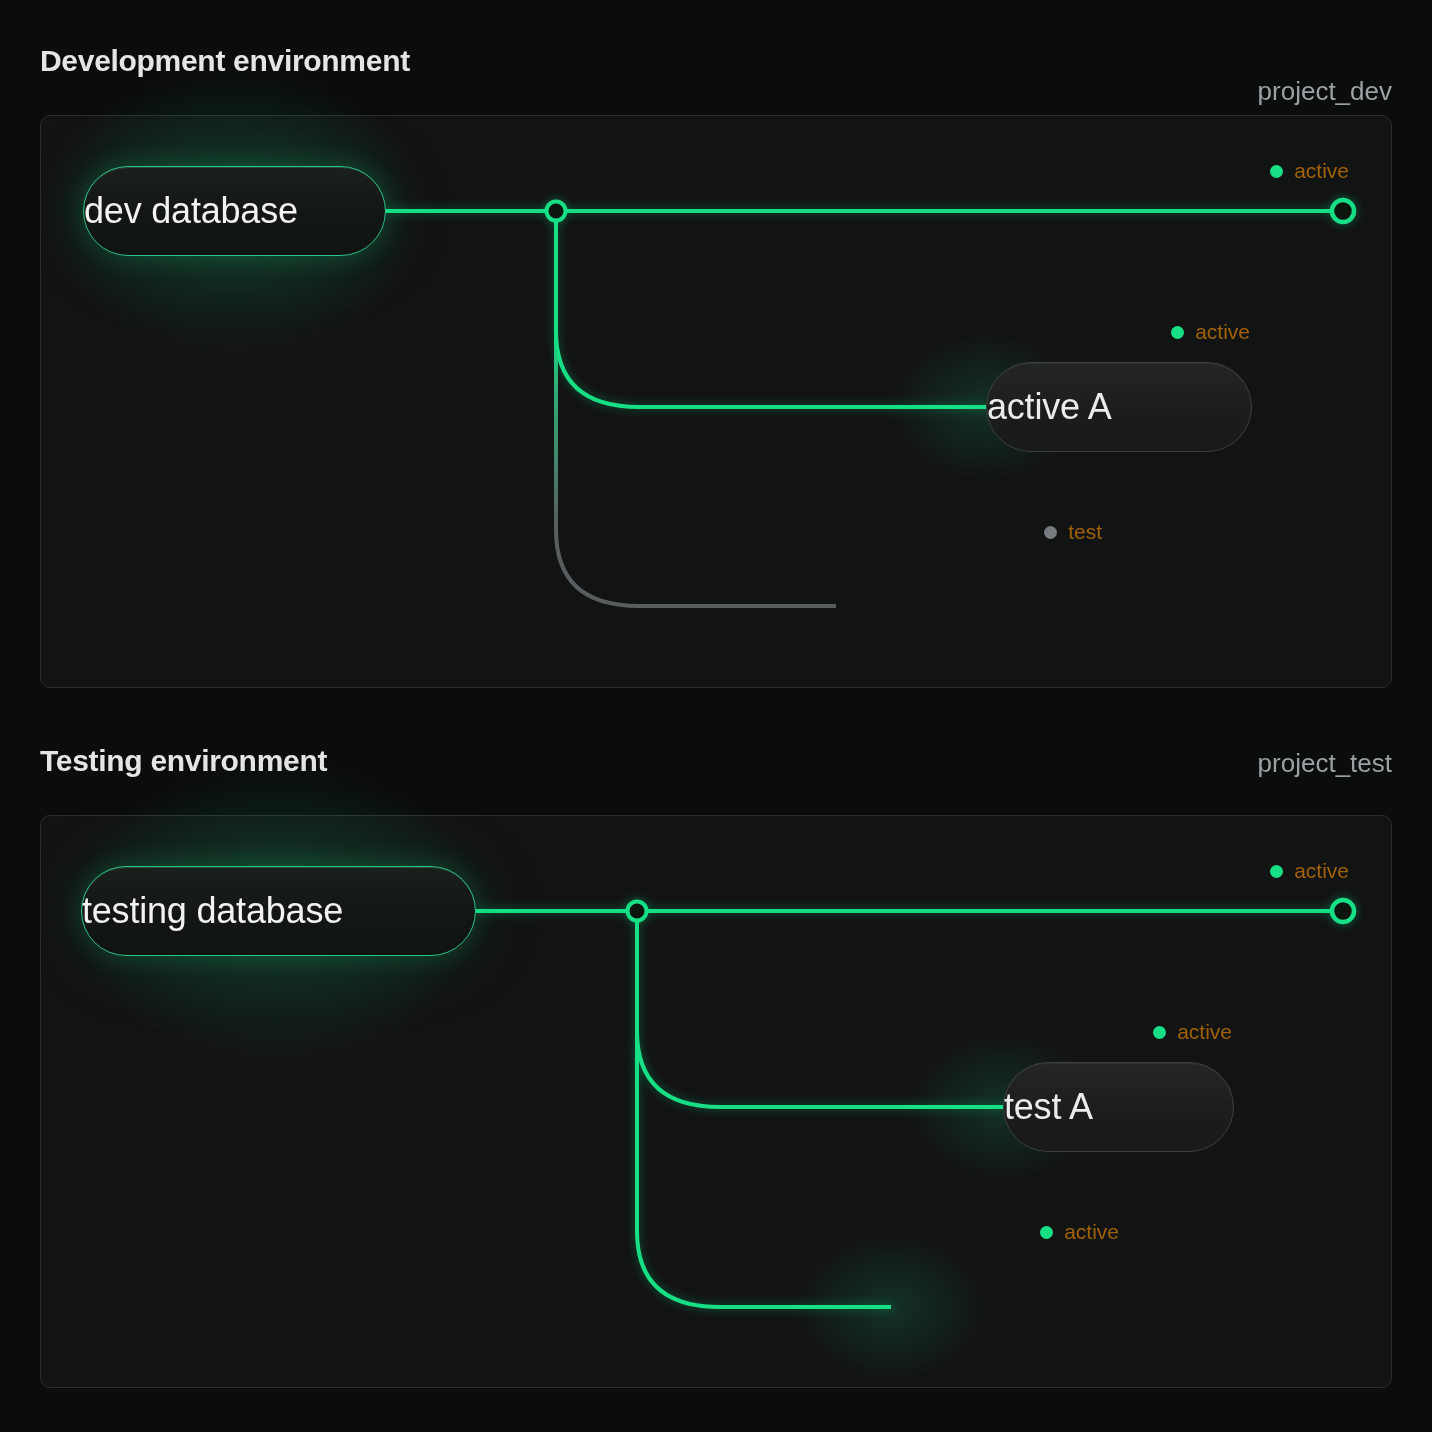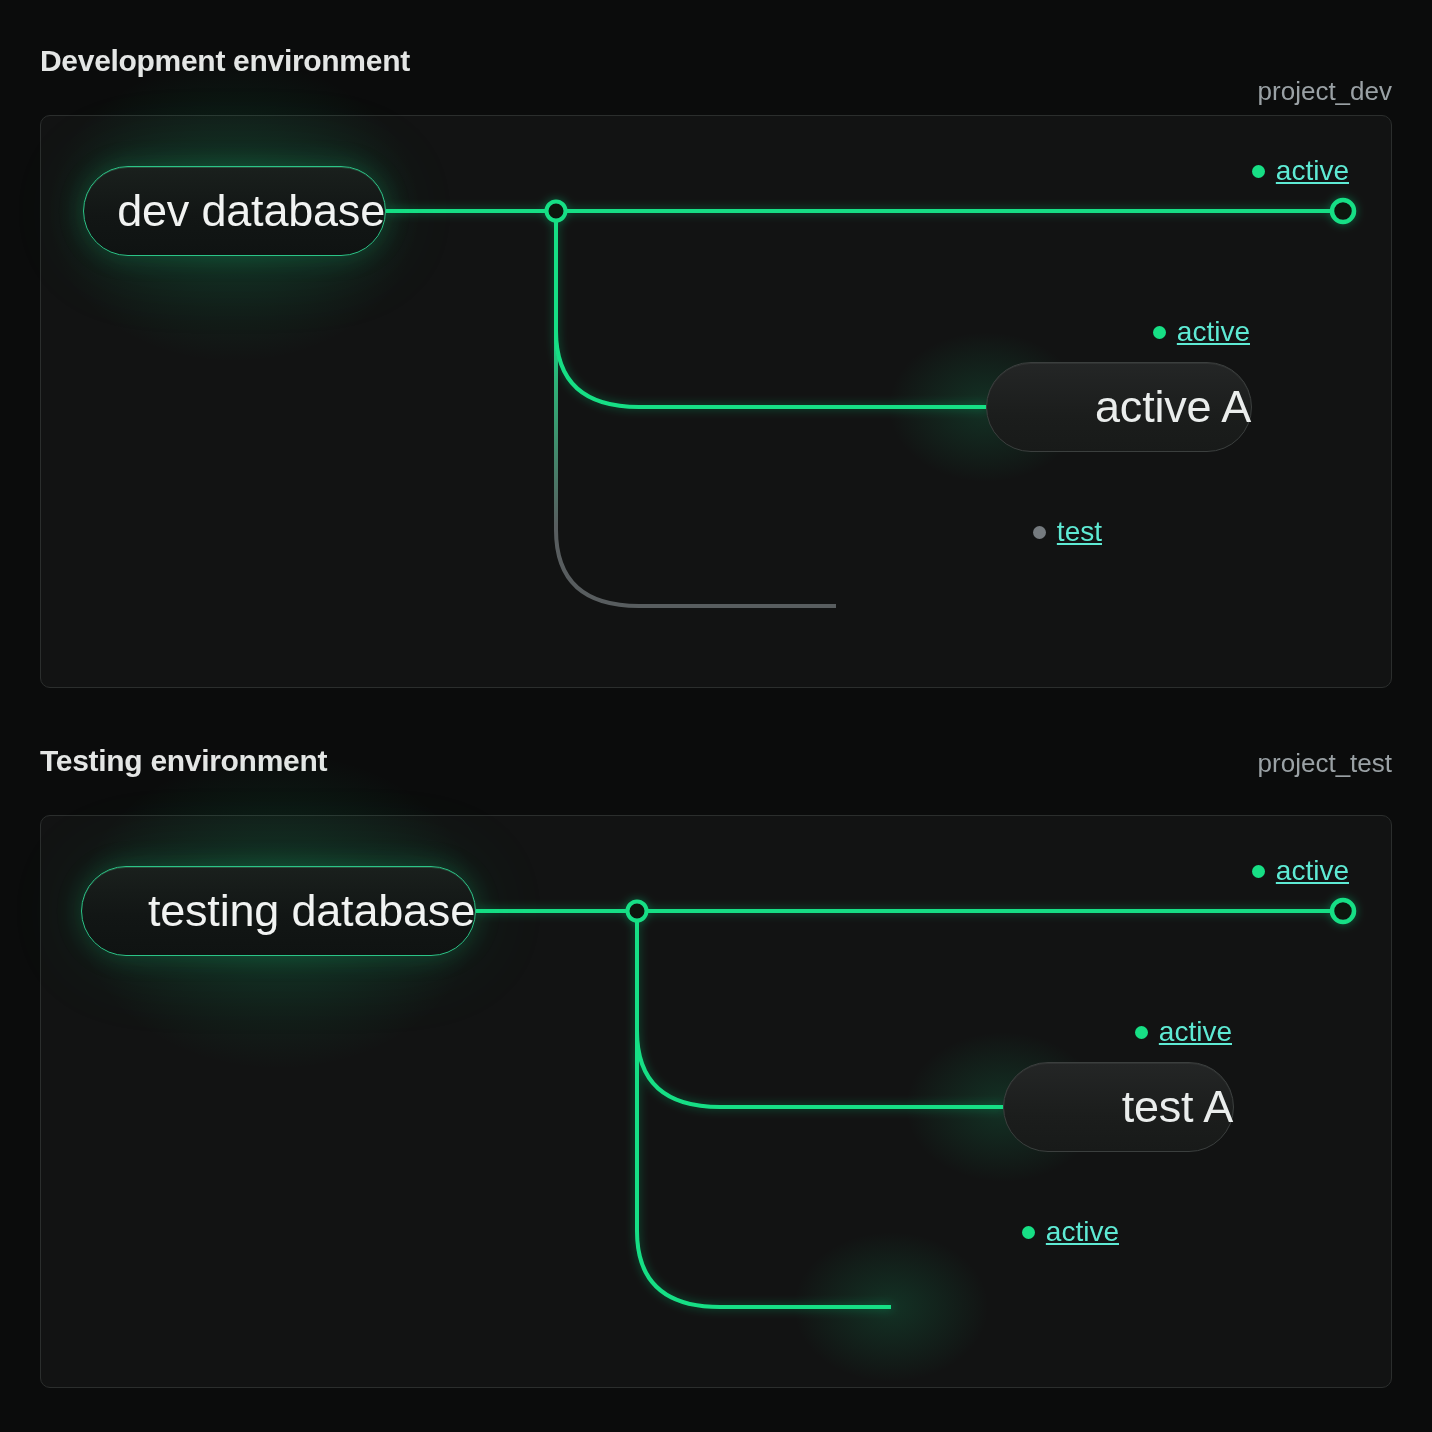--- a/index.html
+++ b/index.html
@@ -24,43 +24,43 @@
   }
   .graph-svg { position:absolute; left:0; top:0; pointer-events:none; }
   .glow { position:absolute; pointer-events:none; border-radius:50%; }
   .glow-big {
     background:radial-gradient(closest-side, rgba(24,224,136,0.16) 0%, rgba(24,224,136,0.06) 45%, rgba(24,224,136,0) 72%);
   }
   .glow-small {
     background:radial-gradient(closest-side, rgba(24,224,136,0.15) 0%, rgba(24,224,136,0.05) 50%, rgba(24,224,136,0) 75%);
   }
   .pill {
-    position:absolute; display:flex; align-items:center; justify-content:flex-end;
-    border-radius:999px; font-size:45px; letter-spacing:-0.2px;
+    position:absolute; display:flex; align-items:center; justify-content:flex-start;
+    border-radius:999px; font-size:36px; letter-spacing:-0.2px;
   }
   .pill-db {
     background:linear-gradient(180deg, #1a201d 0%, #121615 55%, #0f1312 100%);
     border:1.5px solid #2bc487;
     box-shadow:0 0 26px rgba(23,223,133,0.22), 0 0 90px rgba(23,223,133,0.10), inset 0 1px 0 rgba(120,255,190,0.18);
     color:#f1f3f2;
   }
   .pill-branch {
     background:linear-gradient(180deg, #242626 0%, #1b1d1c 60%, #181a19 100%);
     border:1.5px solid #3b3f3e;
     box-shadow:inset 0 1px 0 rgba(255,255,255,0.06);
     color:#eaedec;
   }
   .pill-idle { color:#8f9598; }
   .status {
     position:absolute; display:flex; align-items:center; gap:11px; height:30px;
   }
   .status .dot { width:13px; height:13px; border-radius:50%; }
   .dot-active { background:#17df85; }
   .dot-idle { background:#757b7f; }
-  .status .status-text { font-size:28px; color:#5eead4;text-decoration:underline; }
+  .status .status-text { font-size:21px; color:#a16207; }
 </style>
 </head>
 <body>
 
 <div class="page">
 
   <div class="section-title" style="top:44px;">Development environment</div>
   <div class="project-label" style="top:64px;margin-top:12px;">project_dev</div>
 
   <div class="panel" style="top:115px;">

